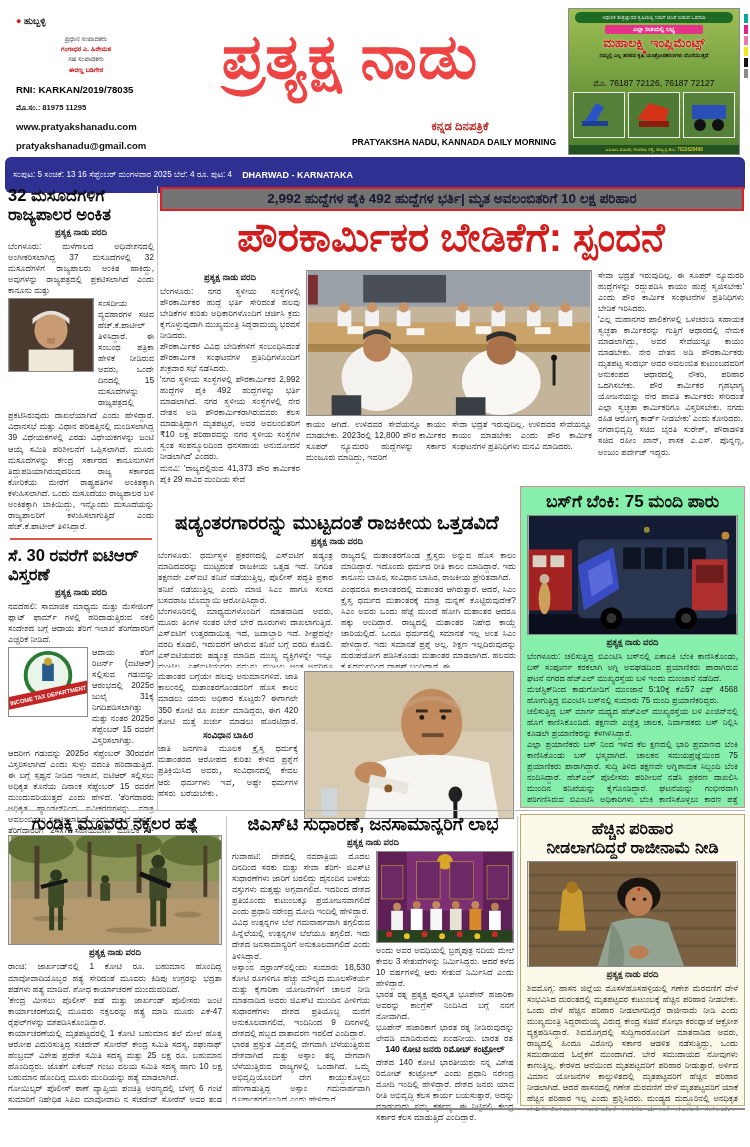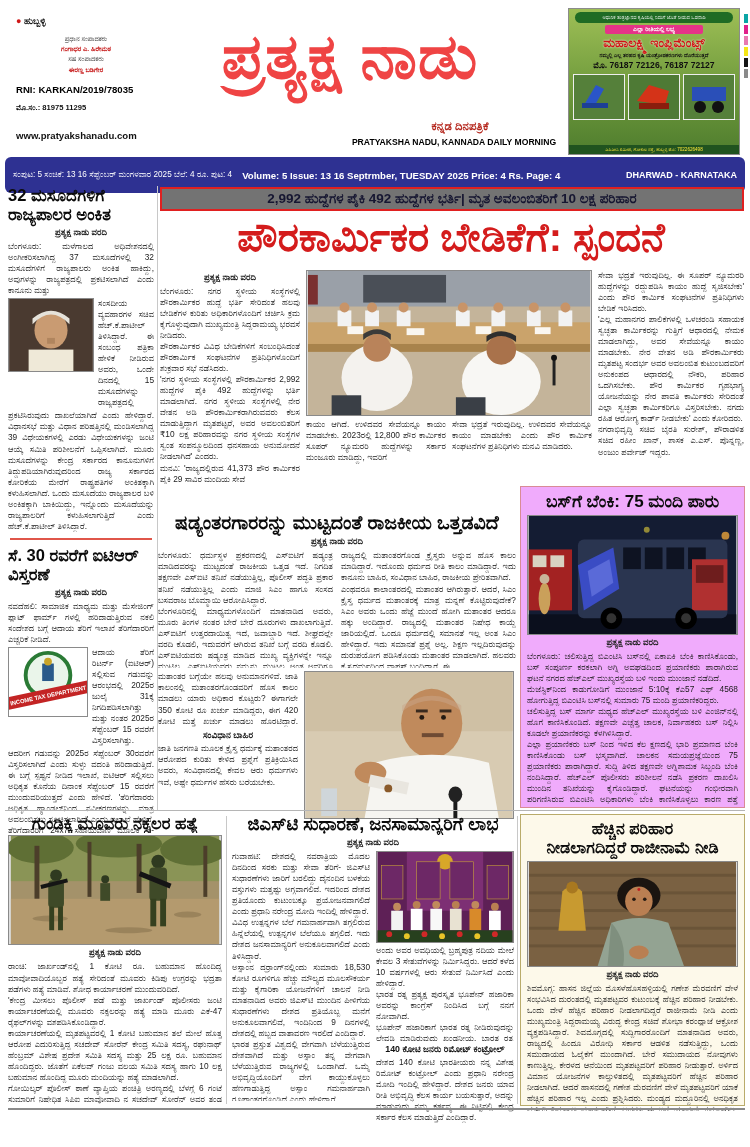--- a/index.html
+++ b/index.html
@@ -16,34 +16,34 @@
   .hr-red{height:2px;background:#e0564a;margin:6px 2px;}
   
   .mh-left{left:16px;top:16px;width:140px;font-size:8px;color:#111;}
   .bureau{font-size:9px;font-weight:bold;color:#111;}
   .bureau .dot{color:#d01818;}
   .editors{text-align:center;margin-top:7px;line-height:1.55;}
   .ed-role{font-size:6.6px;color:#222;}
   .ed-name{font-size:6.6px;font-weight:bold;color:#c40f0f;}
   .rni{margin-top:9px;font-size:9.6px;font-weight:bold;color:#000;}
   .mh-ph{margin-top:8px;font-size:7.6px;font-weight:bold;}
-  .mh-web{margin-top:17px;font-size:9.6px;font-weight:bold;}
+  .mh-web{margin-top:8px;font-size:9.6px;font-weight:bold;}
   .mh-title{left:128px;top:24px;width:444px;text-align:center;font-size:62px;line-height:1.05;
             font-weight:bold;color:#ef4444;letter-spacing:1px;}
   .mh-tag-kn{left:376px;top:120px;width:168px;text-align:center;font-size:11.5px;font-weight:bold;color:#b5271d;}
   .mh-tag-en{left:340px;top:137px;width:228px;text-align:center;font-size:8.6px;font-weight:bold;color:#000;}
   
   .ad{left:568px;top:8px;width:172px;height:147px;border:1px solid #8b8b8b;box-sizing:border-box;
       background:linear-gradient(180deg,#9ebf56 0%,#6f9a3c 55%,#4f7d2e 100%);text-align:center;overflow:hidden;}
   .ad-top{margin:3px auto 0;width:92%;background:#1f6b24;color:#fff;font-size:5px;border-radius:6px;padding:2px 1px;}
   .ad-ribbon{margin:2px auto 0;width:58%;background:#e53388;color:#fff;font-size:6px;font-weight:bold;
              padding:1px 0;border-radius:2px;}
   .ad-title{margin-top:2px;color:#d01414;font-size:12.5px;font-weight:bold;text-shadow:0 0 2px #fff;}
   .ad-sub{font-size:5.4px;color:#101010;font-weight:bold;margin-top:1px;}
-  .ad-phone{font-size:8.6px;color:#101010;font-weight:bold;margin-top:1px;}
+  .ad-phone{font-size:8.6px;color:#101010;font-weight:normal;margin-top:19px;}
   .ad-thumbs{display:flex;justify-content:center;gap:3px;margin-top:3px;}
   .ad-thumb{width:50px;height:44px;background:#3e6b2a;border:1px solid #eee;overflow:hidden;}
   .ad-thumb svg{display:block;width:100%;height:100%;}
   .ad-foot{position:absolute;left:0;right:0;bottom:0;background:#20531f;color:#ffe83a;font-size:4.6px;padding:2px 1px;}
   .cstrip{left:744px;top:14px;width:4px;}
   .cstrip div{width:4px;height:9px;margin-bottom:2px;}
   
   .infobar{left:5px;top:157px;width:740px;height:23px;background:#2e3192;color:#fff;display:flex;
            align-items:center;box-sizing:border-box;padding:18px 8px;gap:10px;border-radius:6px;}
   .infobar .kn{font-size:8.2px;white-space:nowrap;}
@@ -51,21 +51,21 @@
   .infobar .rg{font-size:9px;font-weight:bold;white-space:nowrap;}
   
   .banner{left:160px;top:187px;width:584px;height:24px;background:#737373;border:2px solid #e02020;
           box-sizing:border-box;display:flex;align-items:center;justify-content:center;
           font-size:13.5px;font-weight:bold;color:#161631;}
   .lead-hl{left:158px;top:213px;width:586px;text-align:center;font-size:40px;font-weight:bold;
            color:#d41c1c;line-height:1.2;}
   .lead-row{left:160px;top:270px;width:584px;height:212px;display:flex;gap:6px;}
   .capline{font-size:8.3px;line-height:1.33;text-align:justify;color:#1c1c1c;overflow:hidden;}
   
-  .busbox{left:520px;top:486px;width:225px;height:322px;background:#f0abfc;border:1px solid #d98b96;
+  .busbox{left:520px;top:486px;width:225px;height:322px;background:#86efac;border:1px solid #d98b96;
           box-sizing:border-box;padding:5px 6px;}
   .creambox{left:520px;top:814px;width:225px;height:292px;background:#fdf9ea;border:1px solid #b9ab6a;
             box-sizing:border-box;padding:5px 6px;}
   .subhead{font-size:8.8px;font-weight:bold;text-align:center;color:#111;margin:3px 0 2px;}
 </style>
 </head>
 <body>
 
 <div class="page">
 
@@ -124,21 +124,20 @@
     <div style="background:#0aa5a5"></div>
       <div style="background:#e0218a"></div>
       <div style="background:#e87ab0"></div>
     <div style="background:#f5e616"></div>
       <div style="background:#151515"></div>
       <div style="background:#8a8a8a"></div>
   </div>
 
   <div class="abs infobar">
     <span class="kn">ಸಂಪುಟ: 5   ಸಂಚಿಕೆ: 13     16 ಸೆಪ್ಟೆಂಬರ್ ಮಂಗಳವಾರ 2025   ಬೆಲೆ: 4 ರೂ.   ಪುಟ: 4</span>
-    <span class="en">Volume: 5    Issue: 13  16 Septrmber,  TUESDAY 2025   Price: 4 Rs. Page: 4</span>
     <span class="rg">DHARWAD - KARNATAKA</span>
   </div>
 
   <div class="abs" style="left:8px;top:186px;width:146px;">
     <div class="hl" style="font-size:16.5px;text-align:left;">32 ಮಸೂದೆಗಳಿಗೆ ರಾಜ್ಯಪಾಲರ ಅಂಕಿತ</div>
     <div class="byline">ಪ್ರತ್ಯಕ್ಷ ನಾಡು ವರದಿ</div>
     <div class="body">ಬೆಂಗಳೂರು: ಮಳೆಗಾಲದ ಅಧಿವೇಶನದಲ್ಲಿ ಅಂಗೀಕರಿಸಲಾಗಿದ್ದ 37 ಮಸೂದೆಗಳಲ್ಲಿ 32 ಮಸೂದೆಗಳಿಗೆ ರಾಜ್ಯಪಾಲರು ಅಂಕಿತ ಹಾಕಿದ್ದು, ಅವುಗಳನ್ನು ರಾಜ್ಯಪತ್ರದಲ್ಲಿ ಪ್ರಕಟಿಸಲಾಗಿದೆ ಎಂದು ಕಾನೂನು ಮತ್ತು</div>
     <div style="display:flex;gap:4px;margin-top:2px;">
       <div class="photo" style="width:86px;height:74px;flex:none;">
         <svg viewBox="0 0 86 74">
@@ -248,21 +247,21 @@
     <div style="display:flex;gap:8px;">
       <div class="body" style="width:175px;max-height:118px;">ಬೆಂಗಳೂರು: ಧರ್ಮಸ್ಥಳ ಪ್ರಕರಣದಲ್ಲಿ ಎಸ್‌ಐಟಿಗೆ ಷಡ್ಯಂತ್ರ ಮಾಡಿದವರನ್ನು ಮುಟ್ಟದಂತೆ ರಾಜಕೀಯ ಒತ್ತಡ ಇದೆ. ನಿಗದಿತ ತಕ್ಷಣವೇ ಎಸ್‌ಐಟಿ ತನಿಖೆ ನಡೆಯುತ್ತಿಲ್ಲ, ಪೊಲೀಸ್ ಪದ್ಧತಿ ಪ್ರಕಾರ ತನಿಖೆ ನಡೆಯುತ್ತಿಲ್ಲ ಎಂದು ಮಾಜಿ ಸಿಎಂ ಹಾಗೂ ಸಂಸದ ಬಸವರಾಜ ಬೊಮ್ಮಾಯಿ ಆರೋಪಿಸಿದ್ದಾರೆ.
 ಬೆಂಗಳೂರಿನಲ್ಲಿ ಮಾಧ್ಯಮಗಳೊಂದಿಗೆ ಮಾತನಾಡಿದ ಅವರು, ಮೂರು ತಿಂಗಳ ನಂತರ ಬೇರೆ ಬೇರೆ ದೂರುಗಳು ದಾಖಲಾಗುತ್ತಿವೆ. ಎಸ್‌ಐಟಿಗೆ ಉತ್ತರದಾಯಿತ್ವ ಇದೆ, ಜವಾಬ್ದಾರಿ ಇದೆ. ಶೀಘ್ರದಲ್ಲೇ ವರದಿ ಕೊಡಲಿ, ಇದುವರೆಗೆ ಆಗಿರುವ ತನಿಖೆ ಬಗ್ಗೆ ವರದಿ ಕೊಡಲಿ. ಎಸ್‌ಐಟಿಯವರು ಷಡ್ಯಂತ್ರ ಮಾಡಿದ ಮುಖ್ಯ ವ್ಯಕ್ತಿಗಳನ್ನೇ ಇನ್ನೂ ಮುಟ್ಟಿಲ್ಲ. ಎಸ್‌ಐಟಿಯವರು ನಮ್ಮನ್ನು ಮುಟ್ಟಲ್ಲ ಅಂತ ಅವರಿಗೂ ಖಾತ್ರಿ ಆಗಿದೆ. ಅದಕ್ಕಾಗಿಯೇ ಅವರು ಹೇಳಿಕೆಗಳನ್ನು ಕೊಡುತ್ತಿದ್ದಾರೆ. ಹೊಸ ಹೊಸ ದೂರುಗಳು ಬರುತ್ತಿವೆ, ಅವುಗಳನ್ನೂ ತನಿಖೆ ಮಾಡುತ್ತಿದ್ದಾರೆ.</div>
       <div class="body" style="width:175px;max-height:118px;">ರಾಜ್ಯದಲ್ಲಿ ಮತಾಂತರಗೊಂಡ ಕ್ರೈಸ್ತರು ಅನ್ನುವ ಹೊಸ ಕಾಲಂ ಮಾಡಿದ್ದಾರೆ. ಇದೊಂದು ಧರ್ಮದ ರೀತಿ ಕಾಲಂ ಮಾಡಿದ್ದಾರೆ. ಇದು ಕಾನೂನು ಬಾಹಿರ, ಸಂವಿಧಾನ ಬಾಹಿರ, ರಾಜಕೀಯ ಪ್ರೇರಿತವಾಗಿದೆ.
 ಎಂಥವರೂ ಕಾಲಾಂತರದಲ್ಲಿ ಮತಾಂತರ ಆಗಿರುತ್ತಾರೆ. ಆದರೆ, ಸಿಎಂ ಕ್ರೈಸ್ತ ಧರ್ಮದ ಮತಾಂತರಕ್ಕೆ ಮಾತ್ರ ಮನ್ನಣೆ ಕೊಟ್ಟಿರುವುದೇಕೆ? ಸಿಎಂ ಅವರು ಒಂದು ಹೆಜ್ಜೆ ಮುಂದೆ ಹೋಗಿ ಮತಾಂತರ ಆದರೂ ಹಕ್ಕು ಅಂದಿದ್ದಾರೆ. ರಾಜ್ಯದಲ್ಲಿ ಮತಾಂತರ ನಿಷೇಧ ಕಾಯ್ದೆ ಜಾರಿಯಲ್ಲಿದೆ. ಒಂದೂ ಧರ್ಮದಲ್ಲಿ ಸಮಾನತೆ ಇಲ್ಲ ಅಂತ ಸಿಎಂ ಹೇಳಿದ್ದಾರೆ. ಇದು ಸಮಾನತೆ ಪ್ರಶ್ನೆ ಅಲ್ಲ. ಶಿಕ್ಷಣ ಇಲ್ಲದಿರುವುದನ್ನು ದುರುಪಯೋಗ ಪಡಿಸಿಕೊಂಡು ಮತಾಂತರ ಮಾಡಲಾಗಿದೆ. ಹಲವರು ಕ್ರೈಸ್ತಧರ್ಮದಿಂದ ವಾಪಸ್ ಬಂದಿದ್ದಾರೆ. ಈ</div>
     </div>
     <div style="display:flex;gap:6px;margin-top:3px;">
       <div style="width:140px;flex:none;">
         <div class="body" style="max-height:56px;">ಮತಾಂತರ ಬಗ್ಗೆಯೇ ಹಲವು ಅನುಮಾನಗಳಿವೆ. ಜಾತಿ ಕಾಲಂನಲ್ಲಿ ಮತಾಂತರಗೊಂಡವರಿಗೆ ಹೊಸ ಕಾಲಂ ಮಾಡಲು ಯಾರು ಅಧಿಕಾರ ಕೊಟ್ಟರು? ಈಗಾಗಲೇ 350 ಕೋಟಿ ರೂ ಖರ್ಚು ಮಾಡಿದ್ದರು, ಈಗ 420 ಕೋಟಿ ಮತ್ತೆ ಖರ್ಚು ಮಾಡಲು ಹೊರಟಿದ್ದಾರೆ. ಸಾಮಾಜಿಕ, ಆರ್ಥಿಕ ಸಮೀಕ್ಷೆಗೆ ಜಾತಿ ಜನಗಣತಿ ವರದಿ ಕೊಡಿ ಅಂತ ಆಯೋಗಕ್ಕೆ ಸಿಎಂ ಹೇಳಿದ್ದಾರೆ.</div>
         <div class="subhead">ಸಂವಿಧಾನ ಬಾಹಿರ</div>
-        <div class="body" style="max-height:78px;">ಜಾತಿ ಜನಗಣತಿ ಮೂಲಕ ಕ್ರೈಸ್ತ ಧರ್ಮಕ್ಕೆ ಮತಾಂತರದ ಆರೋಪದ ಕುರಿತು ಕೇಳಿದ ಪ್ರಶ್ನೆಗೆ ಪ್ರತಿಕ್ರಿಯಿಸಿದ ಅವರು, ಸಂವಿಧಾನದಲ್ಲಿ ಕೇವಲ ಆರು ಧರ್ಮಗಳು ಇವೆ, ಅಷ್ಟೇ ಧರ್ಮಗಳ ಹೆಸರು ಬರೆಯಬೇಕು.</div>
+        <div class="body" style="max-height:78px;font-family:Liberation Mono, monospace;">ಜಾತಿ ಜನಗಣತಿ ಮೂಲಕ ಕ್ರೈಸ್ತ ಧರ್ಮಕ್ಕೆ ಮತಾಂತರದ ಆರೋಪದ ಕುರಿತು ಕೇಳಿದ ಪ್ರಶ್ನೆಗೆ ಪ್ರತಿಕ್ರಿಯಿಸಿದ ಅವರು, ಸಂವಿಧಾನದಲ್ಲಿ ಕೇವಲ ಆರು ಧರ್ಮಗಳು ಇವೆ, ಅಷ್ಟೇ ಧರ್ಮಗಳ ಹೆಸರು ಬರೆಯಬೇಕು.</div>
       </div>
       <div class="photo" style="width:210px;height:148px;flex:none;">
         <svg viewBox="0 0 210 148">
           <rect width="210" height="148" fill="#d8cbb2"></rect>
           <rect x="0" y="0" width="210" height="60" fill="#cfc0a4"></rect>
           <ellipse cx="128" cy="52" rx="31" ry="35" fill="#c08a5c"></ellipse>
           <path d="M98 40 Q128 18 158 40 L158 34 Q128 14 98 34 Z" fill="#caa58a" opacity="0.5"></path>
           <rect x="112" y="38" width="12" height="3" fill="#3a2a1e"></rect>
             <rect x="136" y="38" width="12" height="3" fill="#3a2a1e"></rect>
           <circle cx="118" cy="46" r="2.5" fill="#241a12"></circle>

